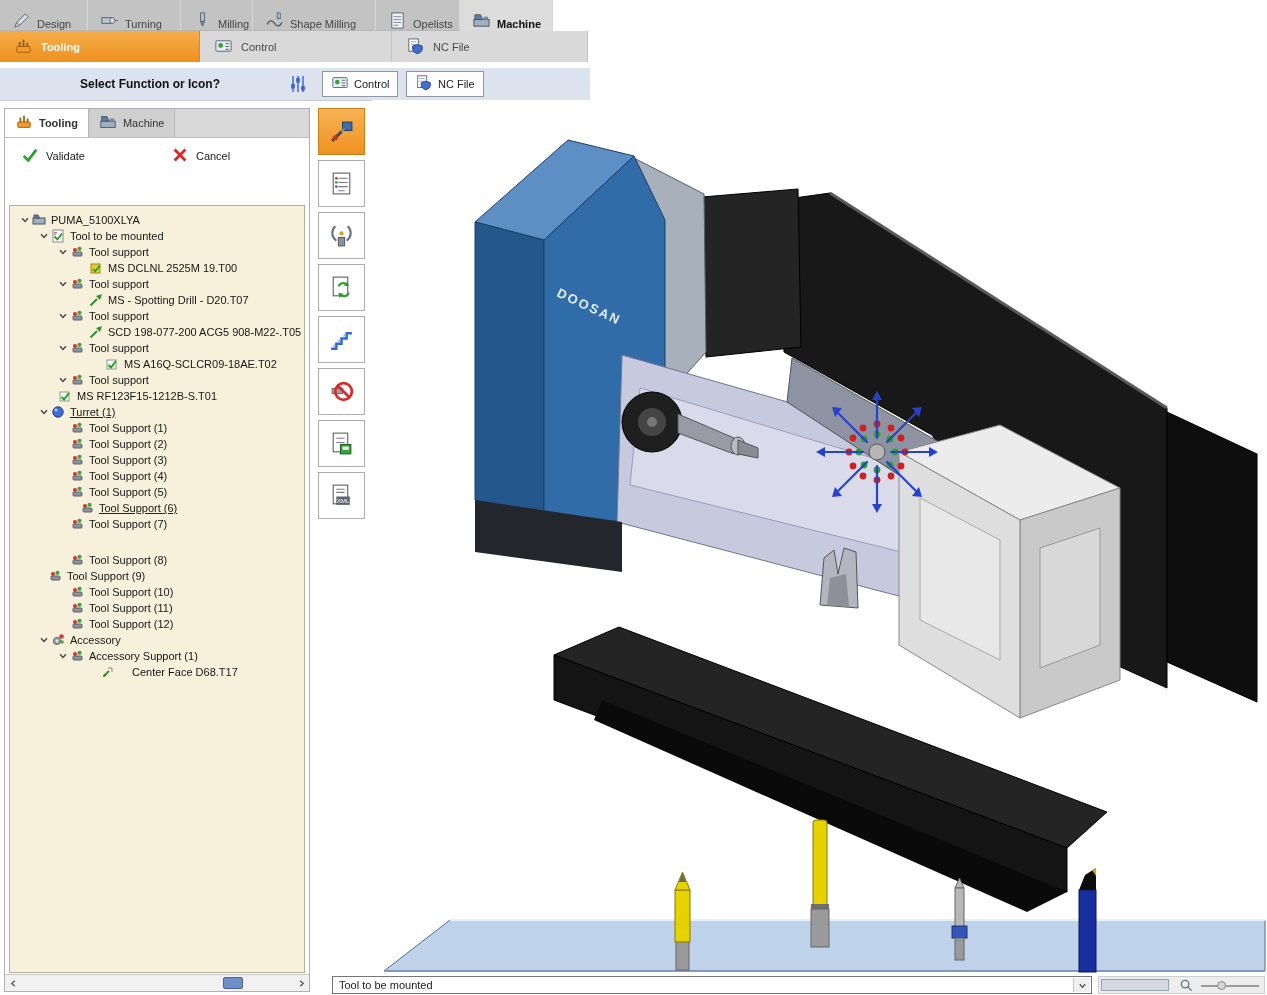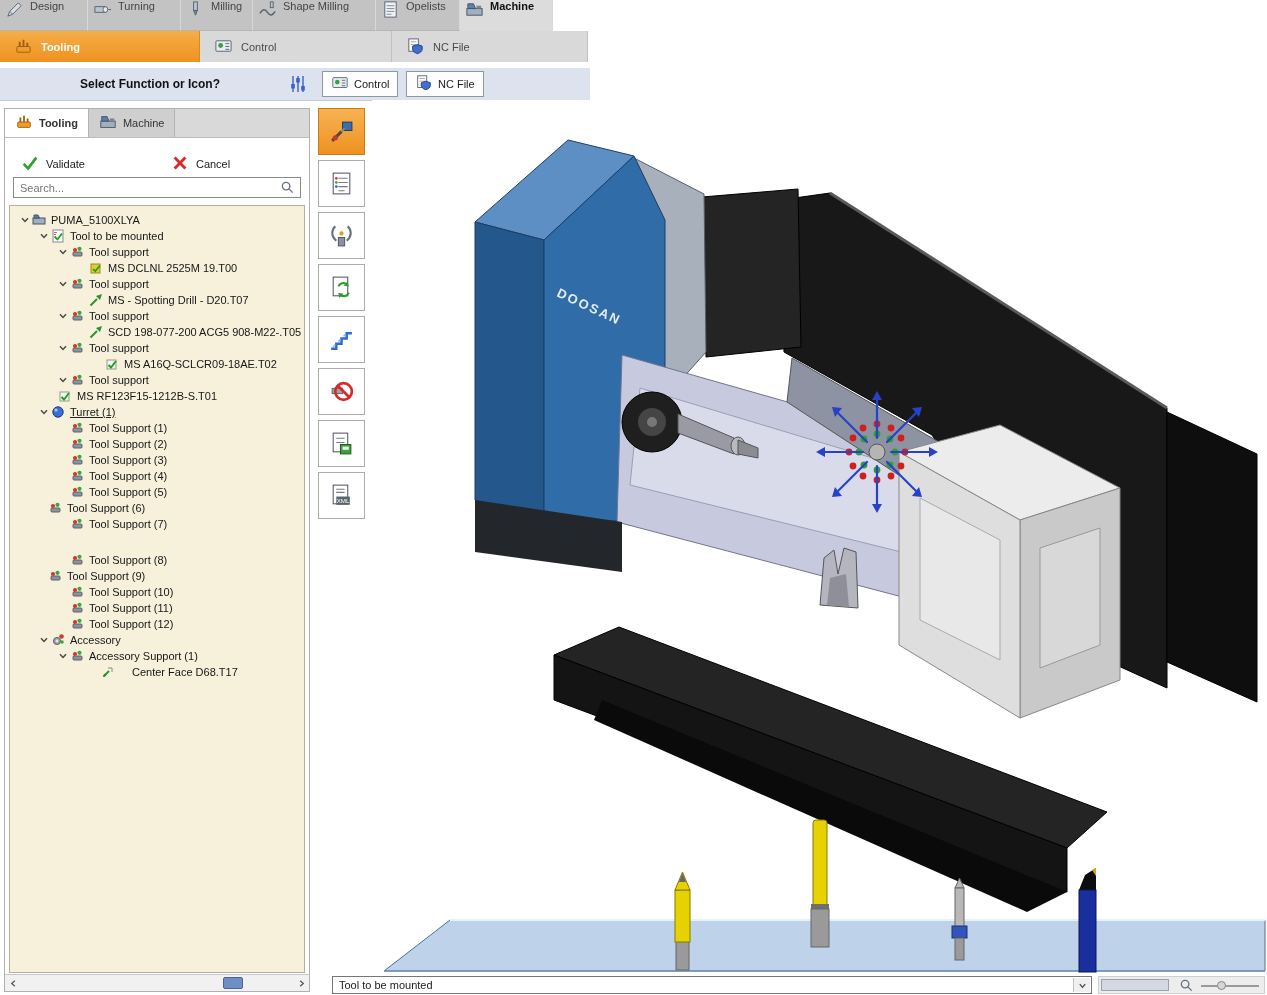--- a/index.html
+++ b/index.html
@@ -2,21 +2,21 @@
 <html><head>
 <meta charset="utf-8">
 <style>
   *{margin:0;padding:0;box-sizing:border-box}
   html,body{width:1267px;height:995px;background:#fff}
   .app{position:relative;width:1267px;height:995px;background:#fff;overflow:hidden;
        font-family:"Liberation Sans",sans-serif;font-size:11px;color:#222}
 
   
   .ribbon{position:absolute;left:0;top:0;height:31px;display:flex}
-  .rtab{display:flex;align-items:flex-start;gap:6px;padding:0 5px;background:#c3c3c3;
+  .rtab{display:flex;align-items:flex-end;gap:6px;padding:0 12px;background:#c3c3c3;
         border-right:1px solid #d8d8d8;border-bottom:1px solid #b5b5b5;color:#454545;cursor:pointer}
   .rtab.active{background:#dcdcdc;color:#111;font-weight:bold;border-bottom:1px solid #dcdcdc}
   .rtab svg{width:19px;height:19px;display:block}
 
   
   .subribbon{position:absolute;left:0;top:31px;width:588px;height:31px;background:#d9d9d9;display:flex}
   .seg{display:flex;align-items:center;gap:8px;padding:0 14px;border-right:1px solid #c2c2c2;color:#4a4a4a;cursor:pointer}
   .seg svg{width:19px;height:19px;display:block}
   .seg.active{background:linear-gradient(#f6ad49,#ee9220);color:#fdfdfd;font-weight:bold;border-right:1px solid #d98c1e}
 
@@ -29,21 +29,21 @@
         font-family:"Liberation Sans",sans-serif}
   .pbtn svg{width:18px;height:18px}
   .pbtn.b1{left:322px}.pbtn.b2{left:406px}
 
   
   .leftpanel{position:absolute;left:4px;top:108px;width:306px;height:884px;background:#fff;border:1px solid #b0b0b0}
   .ptabs{position:absolute;left:0;top:0;right:0;height:29px;background:#d9d9d9;display:flex;border-bottom:1px solid #bdbdbd}
   .ptab{display:flex;align-items:center;gap:6px;padding:0 10px;background:#cfcfcf;border-right:1px solid #b3b3b3;cursor:pointer;color:#333}
   .ptab.active{background:#fff;font-weight:bold}
   .ptab svg{width:18px;height:18px}
-  .ptoolbar{position:absolute;left:0;top:29px;right:0;height:36px;background:#fff;display:flex;align-items:flex-end}
+  .ptoolbar{position:absolute;left:0;top:29px;right:0;height:36px;background:#fff;display:flex;align-items:center}
   .action{display:flex;align-items:center;gap:7px;cursor:pointer}
   .action svg{width:18px;height:18px}
   .action.validate{margin-left:16px}
   .action.cancel{margin-left:86px}
   .searchrow{position:absolute;left:0;top:65px;right:0;height:29px}
   .searchrow input{position:absolute;left:8px;top:3px;width:288px;height:21px;border:1px solid #8a8a8a;
         padding:0 22px 0 6px;font-size:11px;font-family:"Liberation Sans",sans-serif;color:#333}
   .search-ic{position:absolute;right:14px;top:6px;width:15px;height:15px}
   .tree{position:absolute;left:4px;top:96px;right:4px;bottom:18px;background:#f7f1dc;border:1px solid #b8b096;
         overflow:hidden;padding-top:6px}
@@ -228,27 +228,20 @@
             </svg></span>
         <span>Validate</span>
       </span>
       <span class="action cancel">
         <span><svg viewBox="0 0 20 20">
               <path d="M4 4l12 12M16 4L4 16" stroke="#d42a2a" stroke-width="3.2"></path>
             </svg></span>
         <span>Cancel</span>
       </span>
     </div>
-    <div class="searchrow">
-      <input type="text" placeholder="Search..." style="">
-      <span class="search-ic"><svg viewBox="0 0 16 16">
-            <circle cx="6.5" cy="6.5" r="4" fill="none" stroke="#667080" stroke-width="1.4"></circle>
-            <path d="M9.5 9.5l4 4" stroke="#667080" stroke-width="1.4"></path>
-          </svg></span>
-    </div>
     <div class="tree">
         <div class="trow" style="padding-left: 8px;">
           <span class="tchev">
             <svg viewBox="0 0 10 10">
               <path d="M2 3.2L5 6.4l3-3.2" fill="none" stroke="#4a4a4a" stroke-width="1.5"></path>
             </svg>
           </span>
           <span class="ticn">
             <svg viewBox="0 0 14 14">
               <rect x="1" y="5" width="12" height="6" fill="#9fb0c2" stroke="#4a5560"></rect>
@@ -459,21 +452,21 @@
           <span class="tchev"></span>
           <span class="ticn">
             <svg viewBox="0 0 14 14">
               <rect x="3" y="7" width="9" height="4" rx="1" fill="#8a939e" stroke="#5a626b"></rect>
               <circle cx="5" cy="5" r="2.1" fill="#d23737"></circle>
               <circle cx="9.5" cy="3.8" r="2.1" fill="#38a838"></circle>
             </svg>
           </span>
           <span class="tlbl">Tool Support (5)</span>
         </div>
-        <div class="trow" style="padding-left: 24px;">
+        <div class="trow" style="padding-left: 56px; text-decoration: underline;">
           <span class="tchev"></span>
           <span class="ticn">
             <svg viewBox="0 0 14 14">
               <rect x="3" y="7" width="9" height="4" rx="1" fill="#8a939e" stroke="#5a626b"></rect>
               <circle cx="5" cy="5" r="2.1" fill="#d23737"></circle>
               <circle cx="9.5" cy="3.8" r="2.1" fill="#38a838"></circle>
             </svg>
           </span>
           <span class="tlbl">Tool Support (6)</span>
         </div>

